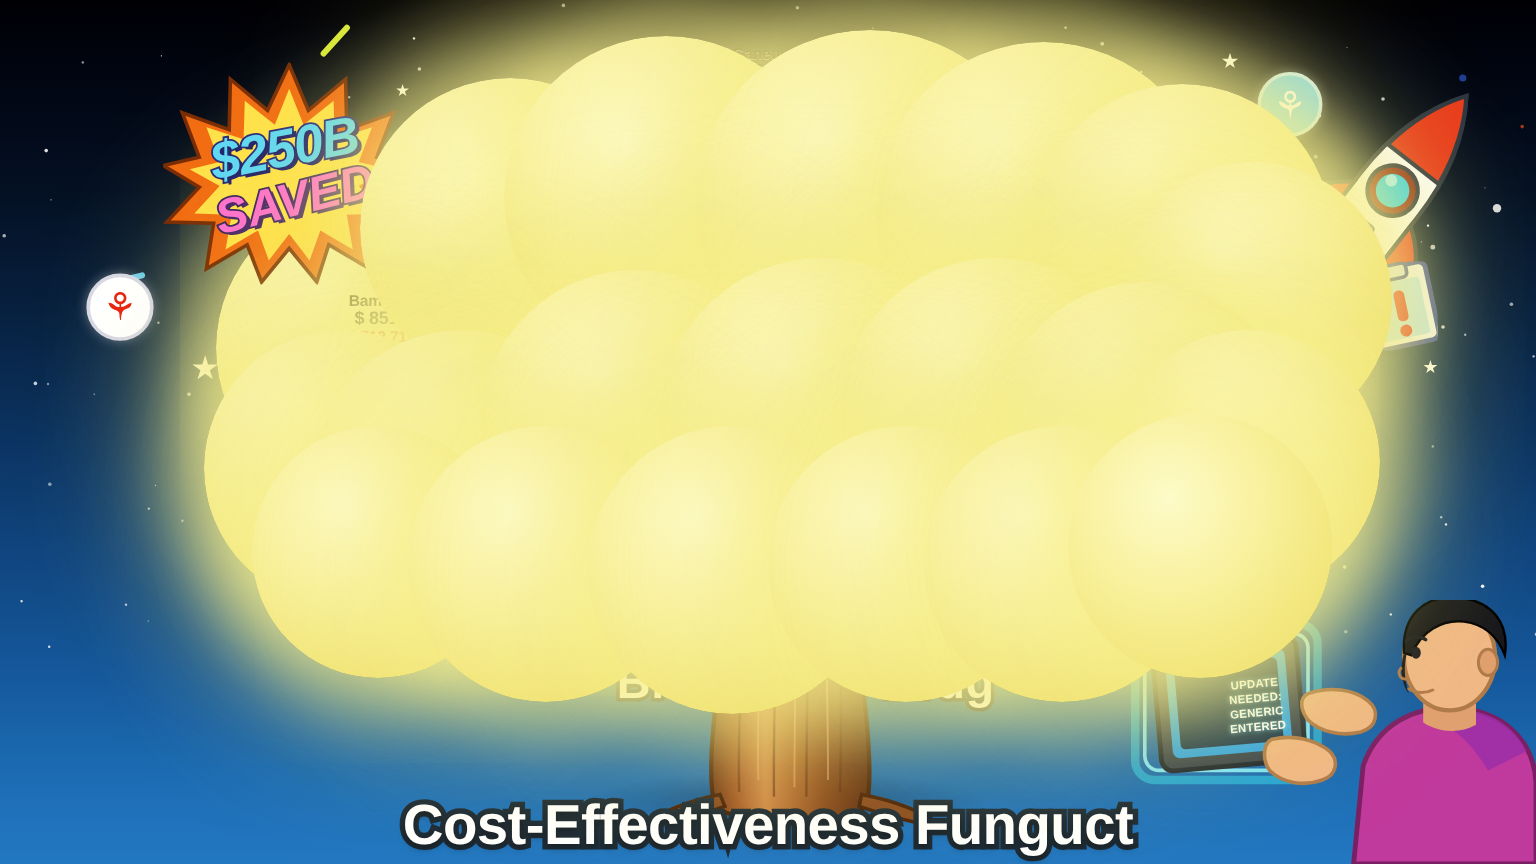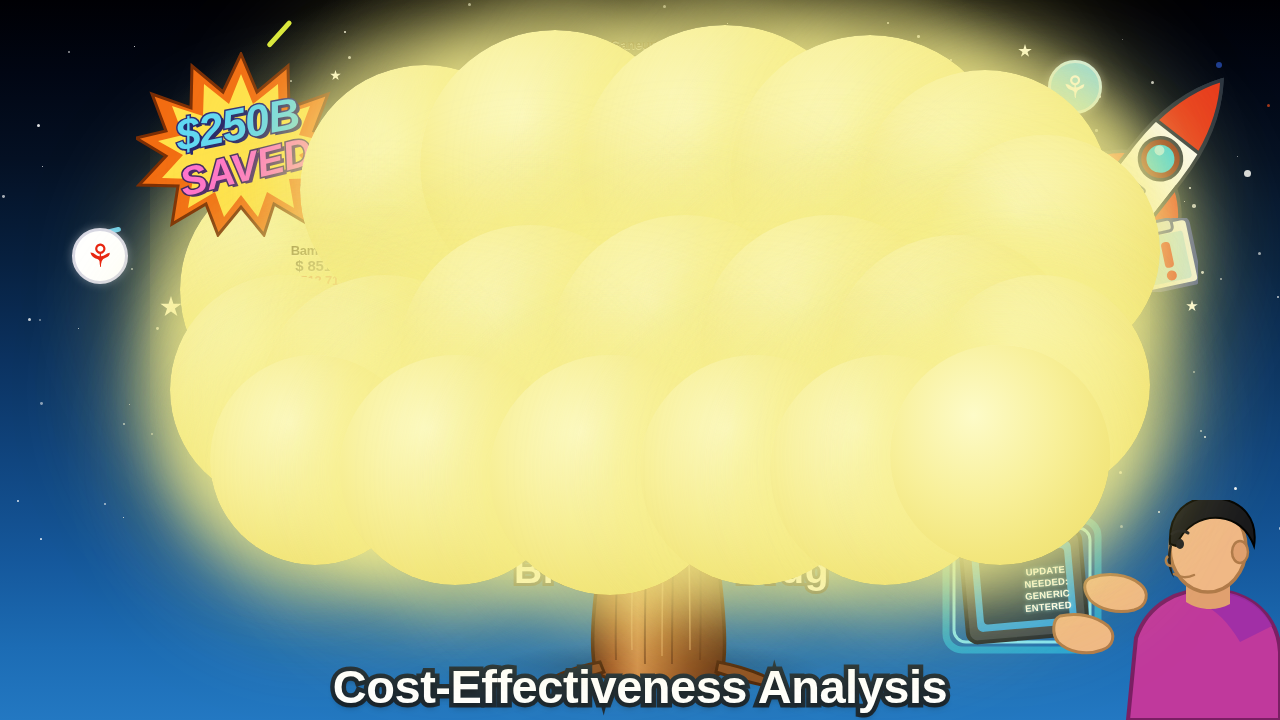--- a/index.html
+++ b/index.html
@@ -677,15 +677,15 @@
   <div id="tabletScreen">
     <span>UPDATE
 NEEDED:
 GENERIC
 ENTERED</span>
   </div>
 
   <div class="bigword" style="left:514px; top:548px;">Brand</div>
   <div class="bigword" style="left:736px; top:548px;">Drug</div>
 
-  <div id="title">Cost-Effectiveness Analysis</div>
+  <div id="title">Cost-Effectiveness Funguct</div>
 
 </div>
 
 </body></html>

